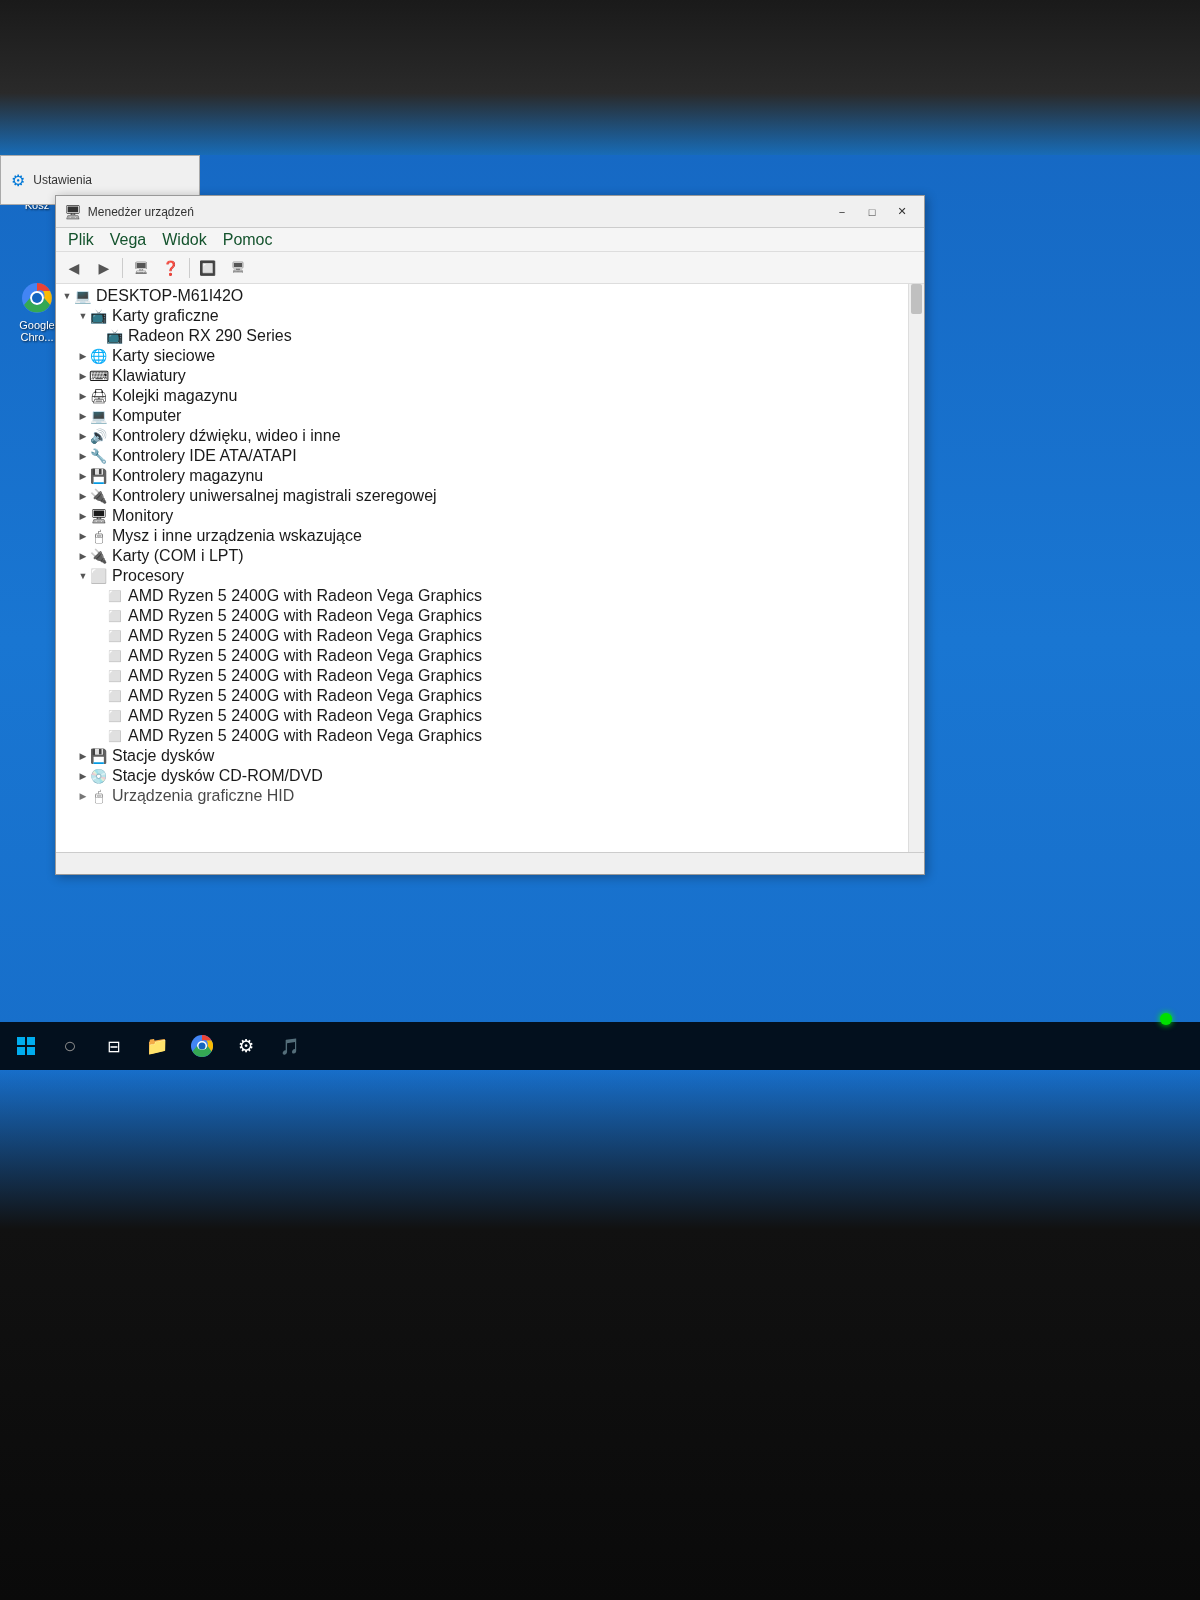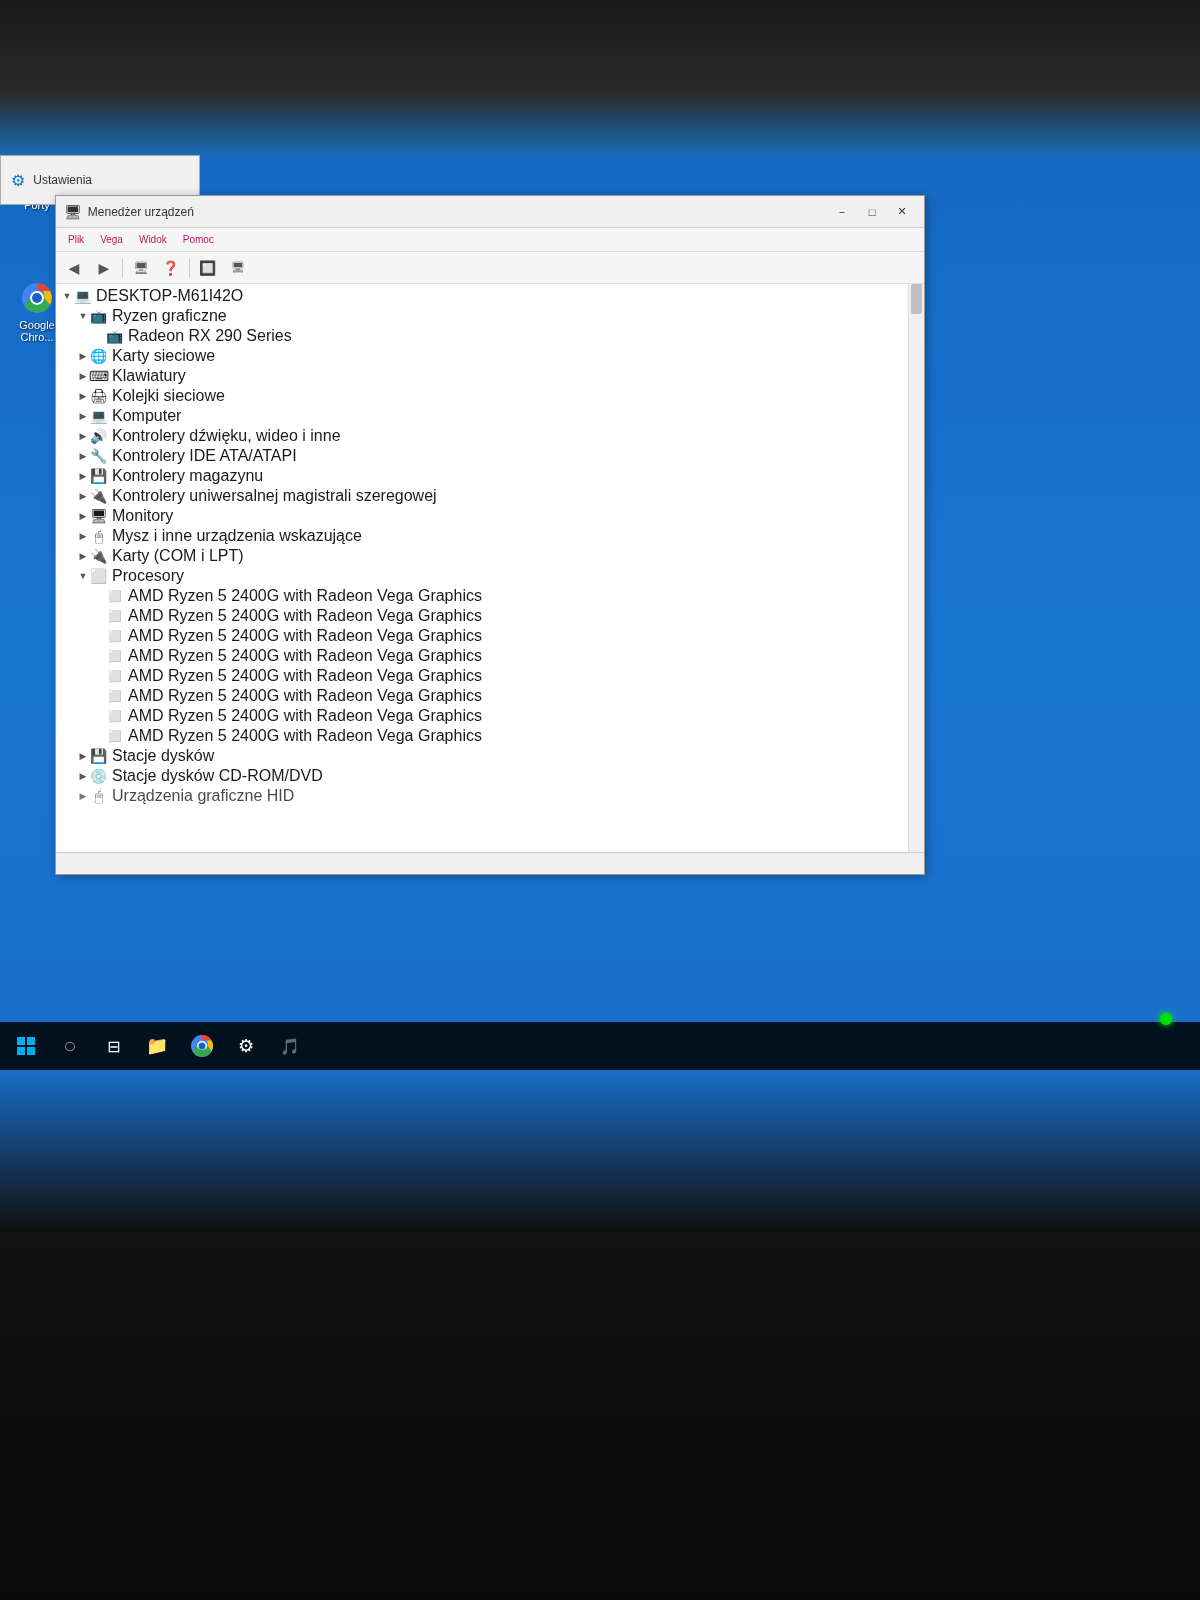--- a/index.html
+++ b/index.html
@@ -158,22 +158,22 @@
     .menubar {
       height: 24px;
       background: #f5f5f5;
       border-bottom: 1px solid #ddd;
       display: flex;
       align-items: center;
       padding: 0 4px;
     }
     .menu-item {
       padding: 2px 8px;
-      font-size: 10px;
-      color: #be185d;
+      font-size: 16px;
+      color: #14532d;
       cursor: pointer;
       height: 100%;
       display: flex;
       align-items: center;
       border-radius: 2px;
     }
 
     
     .toolbar {
       height: 32px;
@@ -332,21 +332,21 @@
 
   <div class="top-dark"></div>
 
   <div class="settings-window">
     <span class="settings-icon">⚙</span>
     <span>Ustawienia</span>
   </div>
 
   <div class="desktop-icon kosz-icon">
     <div class="icon-img">🗑</div>
-    <span>Porty</span>
+    <span>Kosz</span>
   </div>
 
   <div class="desktop-icon chrome-icon">
     <div class="icon-img" style="font-size:26px;">
       <svg width="30" height="30" viewBox="0 0 30 30">
         <circle cx="15" cy="15" r="15" fill="#4285F4"></circle>
         <circle cx="15" cy="15" r="7" fill="white"></circle>
         <circle cx="15" cy="15" r="5" fill="#1565C0"></circle>
         <path d="M15 0 A15 15 0 0 1 28 8 L21 8 A7 7 0 0 0 15 8z" fill="#EA4335"></path>
         <path d="M28 8 A15 15 0 0 1 28 22 L22 15 A7 7 0 0 0 21 8z" fill="#FBBC04"></path>
@@ -393,21 +393,21 @@
 
         <div class="tree-item tree-indent-0">
           <span class="expand-arrow">▼</span>
           <span class="node-icon">💻</span>
           <span class="node-label">DESKTOP-M61I42O</span>
         </div>
 
         <div class="tree-item tree-indent-1">
           <span class="expand-arrow">▼</span>
           <span class="node-icon">📺</span>
-          <span class="node-label">Ryzen graficzne</span>
+          <span class="node-label">Karty graficzne</span>
         </div>
 
         <div class="tree-item tree-indent-2">
           <span class="expand-placeholder"></span>
           <span class="node-icon">📺</span>
           <span class="node-label">Radeon RX 290 Series</span>
         </div>
 
         <div class="tree-item tree-indent-1">
           <span class="expand-arrow">▶</span>
@@ -417,21 +417,21 @@
 
         <div class="tree-item tree-indent-1">
           <span class="expand-arrow">▶</span>
           <span class="node-icon">⌨</span>
           <span class="node-label">Klawiatury</span>
         </div>
 
         <div class="tree-item tree-indent-1">
           <span class="expand-arrow">▶</span>
           <span class="node-icon">🖨</span>
-          <span class="node-label">Kolejki sieciowe</span>
+          <span class="node-label">Kolejki magazynu</span>
         </div>
 
         <div class="tree-item tree-indent-1">
           <span class="expand-arrow">▶</span>
           <span class="node-icon">💻</span>
           <span class="node-label">Komputer</span>
         </div>
 
         <div class="tree-item tree-indent-1">
           <span class="expand-arrow">▶</span>

